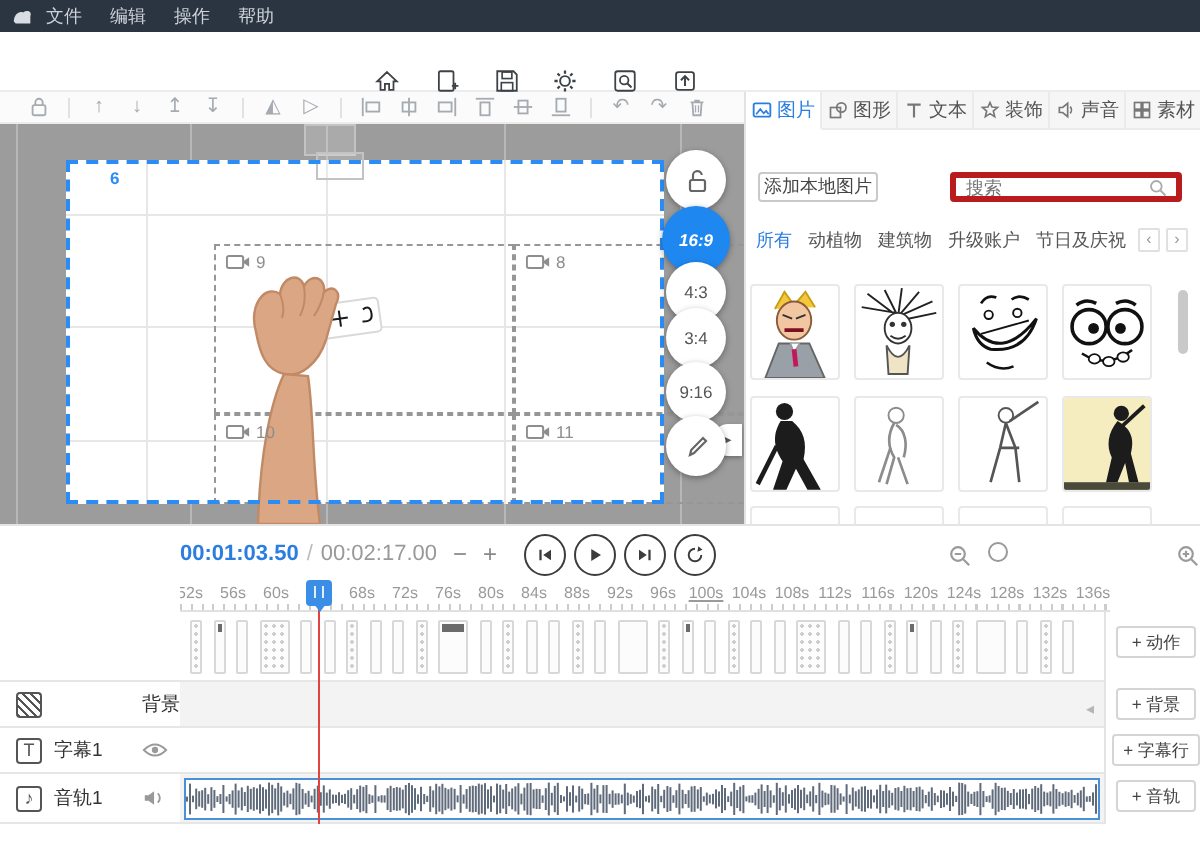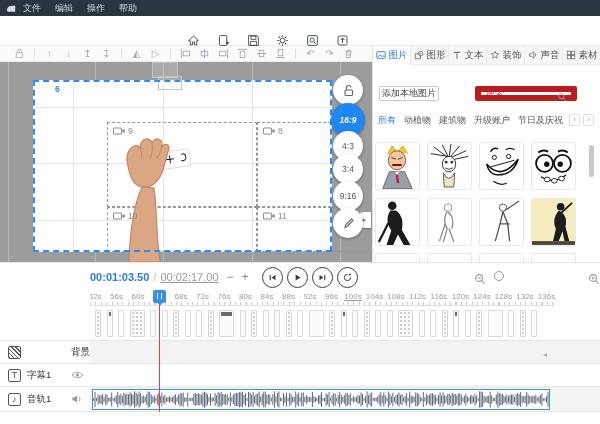--- a/index.html
+++ b/index.html
@@ -54,37 +54,37 @@
   #expand-tab{left:357px;top:150px;width:14px;height:16px;background:#fff;border-radius:7px 0 0 7px;box-shadow:0 1px 2px rgba(0,0,0,.3);font-size:7px;color:#555;display:flex;align-items:center;justify-content:center;z-index:7;}
 
   
   #right-panel{left:372px;top:46px;width:228px;height:216px;background:#fff;border-left:1px solid #e2e2e2;}
   #tabbar{left:0;top:0;width:228px;height:19px;display:flex;}
   .tab{flex:1;display:flex;align-items:center;justify-content:center;gap:3px;font-size:9.5px;color:#555;background:#f6f6f6;border-right:1px solid #ebebeb;border-bottom:1px solid #ebebeb;cursor:pointer;}
   .tab .icon{width:10px;height:10px;color:#777;}
   .tab.active{background:#fff;color:#2a7de1;border-bottom:1px solid #fff;}
   .tab.active .icon{color:#2a7de1;}
   #add-local-btn{left:6px;top:40px;width:60px;height:15px;border:1px solid #c9c9c9;border-radius:2px;background:#fff;font-size:9px;color:#444;line-height:13px;text-align:center;cursor:pointer;}
-  #search-box{left:102px;top:40px;width:102px;height:15px;border:6px solid #b91c1c;border-radius:2px;display:flex;}
+  #search-box{left:102px;top:40px;width:116px;height:15px;border:3px solid #b91c1c;border-radius:2px;display:flex;}
   #search-input{flex:1;border:0;outline:0;font-size:9px;color:#666;padding-left:5px;min-width:0;background:transparent;font-family:inherit;}
   #search-box .icon{width:10px;height:10px;color:#aaa;margin-right:4px;}
   #cats{left:5px;top:68px;width:185px;display:flex;gap:8px;font-size:9px;color:#555;white-space:nowrap;overflow:hidden;}
   #cats .cat{cursor:pointer;}
   #cats .cat.active{color:#2a7de1;}
   .pager{top:68px;width:11px;height:12px;border:1px solid #e0e0e0;border-radius:1px;font-size:8px;color:#999;text-align:center;line-height:10px;cursor:pointer;}
   .cell{width:45px;height:48px;border:1px solid #e9e9e9;border-radius:2px;background:#fff;overflow:hidden;cursor:pointer;}
   .cell svg{width:100%;height:100%;}
   #grid-scrollbar{left:216px;top:99px;width:5px;height:32px;background:#c9c9c9;border-radius:3px;}
 
   
   #controls{left:0;top:262px;width:600px;height:28px;background:#fff;border-top:1px solid #e4e4e4;z-index:20;}
   #time-wrap{left:90px;top:7px;display:flex;align-items:center;gap:4px;font-size:11px;}
   #time-cur{color:#2a7de1;font-weight:bold;}
   #time-sep{color:#bbb;}
-  #time-total{color:#999;text-decoration:underline;}
+  #time-total{color:#999;}
   .time-pm{color:#888;font-size:12px;margin-left:4px;cursor:pointer;}
   .transport{top:4px;width:21px;height:21px;border:1.5px solid #3c3c3c;border-radius:50%;color:#3c3c3c;display:flex;align-items:center;justify-content:center;cursor:pointer;}
   .transport .icon{width:9px;height:9px;}
   .zoomctl{top:8px;width:12px;height:12px;color:#9a9a9a;cursor:pointer;}
   #zoom-knob{left:494px;top:271px;width:10px;height:10px;border-radius:50%;background:#fff;border:1px solid #999;cursor:pointer;z-index:21;}
 
   
   #timeline{left:0;top:290px;width:600px;height:134px;background:#fff;}
   #ruler{left:90px;top:0;width:465px;height:16px;overflow:hidden;border-bottom:1px solid #e0e0e0;}
   .tick-label{top:2px;font-size:8px;color:#9a9a9a;transform:translateX(-50%);white-space:nowrap;text-align:center;}
@@ -967,20 +967,26 @@
                 <rect x="446.9" y="5.2" width="1" height="8.6" fill="#5f6b7a"></rect>
                 <rect x="448.4" y="3.4" width="1" height="12.2" fill="#5f6b7a"></rect>
                 <rect x="449.9" y="8.2" width="1" height="2.7" fill="#5f6b7a"></rect>
                 <rect x="451.4" y="8.0" width="1" height="2.9" fill="#5f6b7a"></rect>
                 <rect x="453.0" y="6.2" width="1" height="6.6" fill="#5f6b7a"></rect>
                 <rect x="454.5" y="2.1" width="1" height="14.8" fill="#5f6b7a"></rect>
               </svg></div>
           </div>
         </div>
       </div>
+    <div id="addcol" class="abs">
+        <div class="add-btn abs" style="top: 7px;">+ 动作</div>
+        <div class="add-btn abs" style="top: 38px;">+ 背景</div>
+        <div class="add-btn abs" style="top: 61px; left: 3px; width: 44px;">+ 字幕行</div>
+        <div class="add-btn abs" style="top: 84px;">+ 音轨</div>
+      </div>
     <div id="tracks-collapse" class="abs">◂</div>
     <div id="below-strip" class="abs"></div>
     <div id="playhead-line" class="abs"></div>
     <div id="playhead-handle" class="abs">
         <i style="left:4px"></i>
         <i style="left:8px"></i>
       </div>
   </div>
 </div>
 

